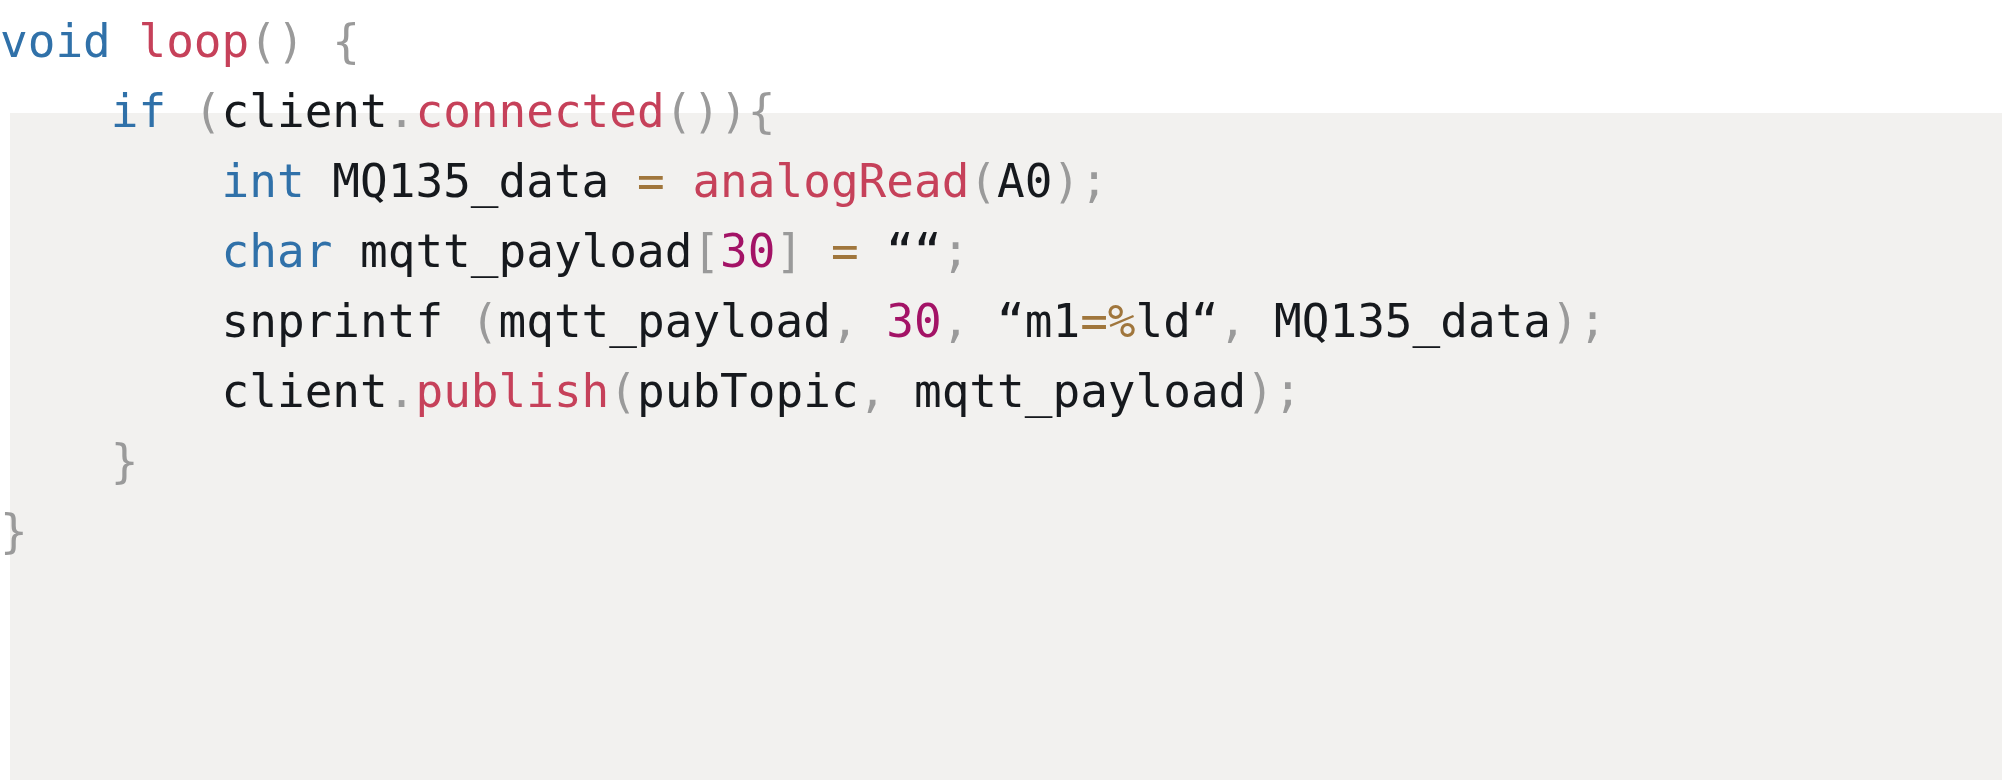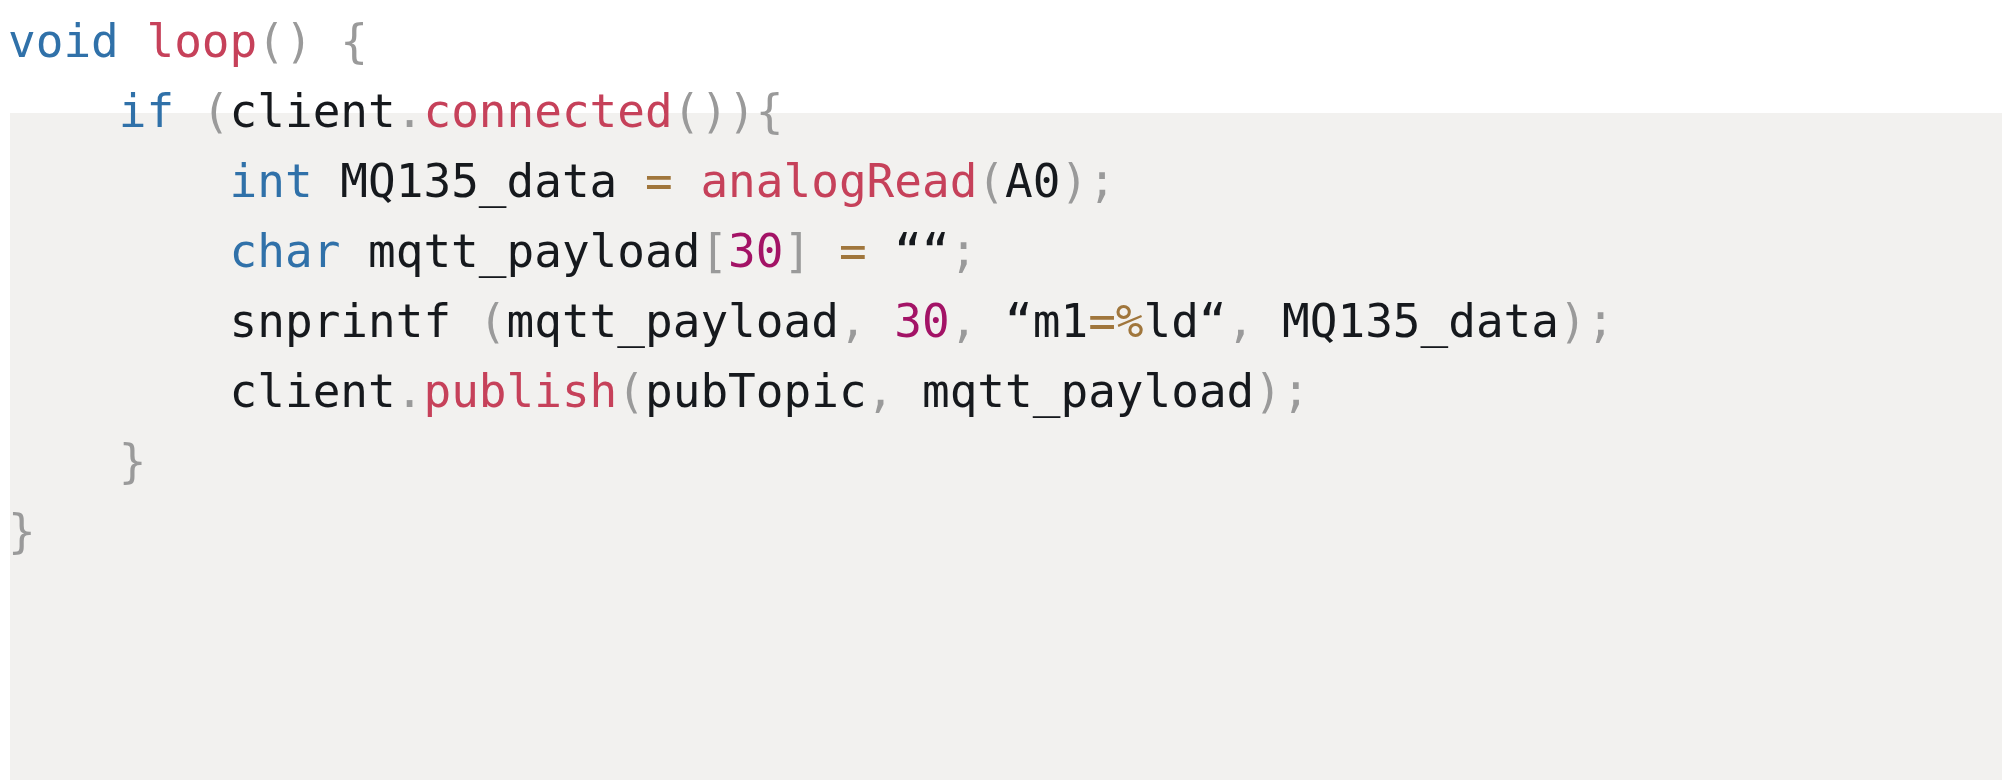--- a/index.html
+++ b/index.html
@@ -41,21 +41,20 @@
     margin: 0;
   }
 
   .code-line {
     position: relative;
     height: 70px;
     line-height: 70px;
     font-size: 46px;
     white-space: pre;
     letter-spacing: 0px;
-    padding-left: 8px;
   }
   .code-line:first-child { margin-top: 6px; }
 
   .tok { white-space: pre; }
 
   
   .t-kw    { color: #3071a9; }           
   .t-fn    { color: #c6415a; }           
   .t-punct { color: #9a9a9a; }           
   .t-id    { color: #16191d; }           

